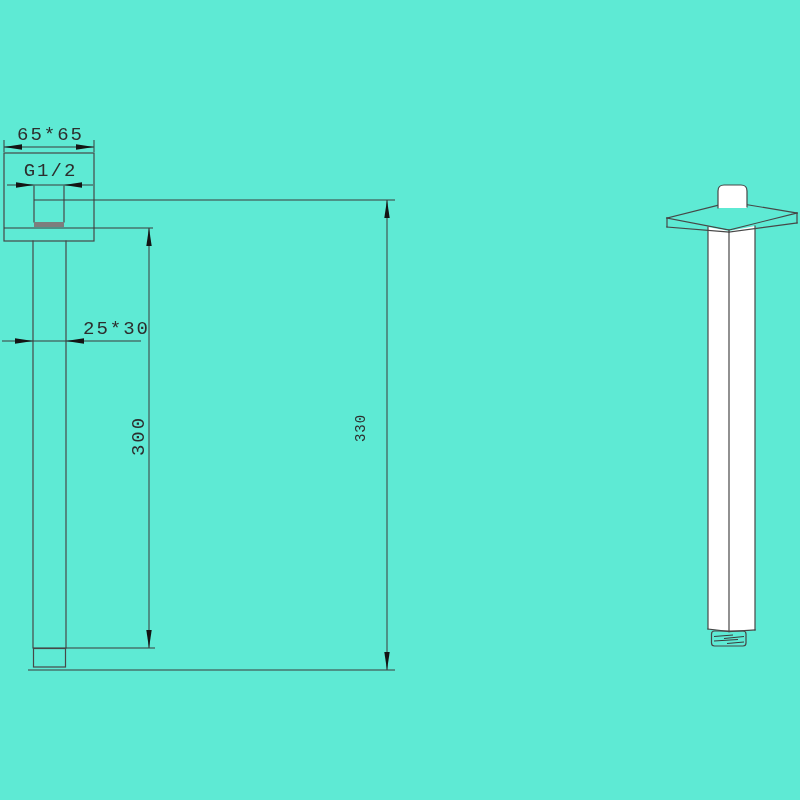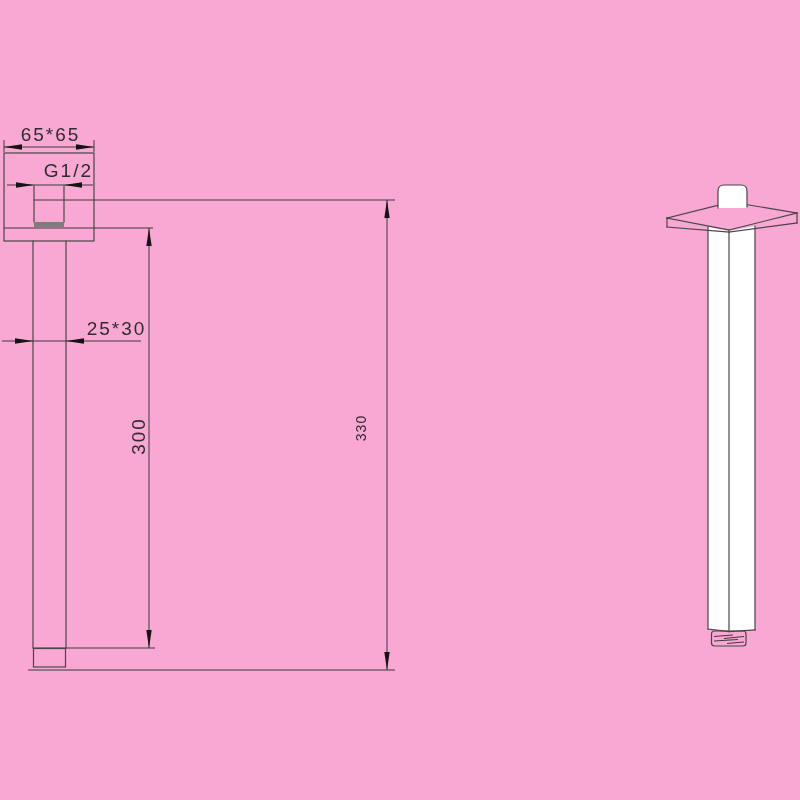--- a/index.html
+++ b/index.html
@@ -1,18 +1,18 @@
 <!DOCTYPE html>
 <html><head>
 <meta charset="utf-8">
 <style>
   html,body{margin:0;padding:0;background:#fff;}
   .canvas{
-    position:relative;width:800px;height:800px;background:#f9a8d4;
-    font-family:Liberation Sans, sans-serif;overflow:hidden;
+    position:relative;width:800px;height:800px;background:#5eead4;
+    font-family:Liberation Mono, monospace;overflow:hidden;
   }
   svg{position:absolute;left:0;top:0;}
   .obj{stroke:#474747;stroke-width:1.2;fill:none;stroke-linecap:square;}
   .dim{stroke:#3a3a3a;stroke-width:1;fill:none;stroke-linecap:butt;}
   .arrow{fill:#141414;stroke:none;}
   .threadbar{fill:#7d7d7d;stroke:none;}
   .whitefill{fill:#ffffff;stroke:none;}
   .dim-label{
     position:absolute;color:#2d2d2d;font-size:19px;letter-spacing:2px;
     text-align:center;white-space:nowrap;line-height:20px;
@@ -105,21 +105,21 @@
         <line x1="714" y1="636.5" x2="733" y2="635" class="dim"></line>
         <line x1="724" y1="638.5" x2="744" y2="636.5" class="dim"></line>
         <line x1="714" y1="641" x2="738" y2="639.5" class="dim"></line>
         <line x1="727" y1="643.5" x2="744" y2="642" class="dim"></line>
       </g>
     </g>
   </svg>
 
   <div class="dim-label" style="left:8px;top:125px;width:85px;">65*65</div>
 
-  <div class="dim-label" style="left:8px;top:161px;width:85px;text-align:right;">G1/2</div>
+  <div class="dim-label" style="left:8px;top:161px;width:85px;">G1/2</div>
 
   <div class="dim-label" style="left:74px;top:319px;width:85px;">25*30</div>
 
   <div class="dim-label vertical" style="left:109px;top:426px;width:60px;height:20px;">300</div>
 
   <div class="dim-label small vertical" style="left:339px;top:420px;width:44px;height:16px;">330</div>
 
 </div>
 
 </body></html>

